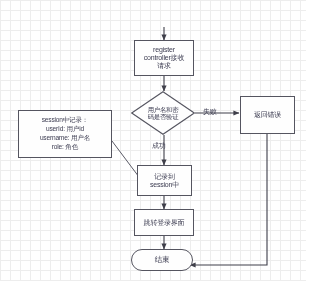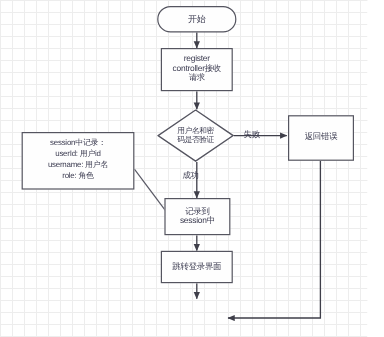--- a/index.html
+++ b/index.html
@@ -126,21 +126,20 @@
 
     <line x1="164" y1="196" x2="164" y2="209" stroke="#3f3f4a" stroke-width="1.1" marker-end="url(#arrow)"></line>
 
     <line x1="164" y1="236" x2="164" y2="249" stroke="#3f3f4a" stroke-width="1.1" marker-end="url(#arrow)"></line>
 
     <polyline points="267,134 267,265 190,265" fill="none" stroke="#3f3f4a" stroke-width="1.1" marker-end="url(#arrow)"></polyline>
 
     <line x1="112" y1="141" x2="139" y2="177" stroke="#5a5a66" stroke-width="1"></line>
   </svg>
 
-  <div class="node terminator" style="left:131px; top:5px; width:66px; height:22px;">开始</div>
 
   <div class="node process" style="left:134px; top:40px; width:60px; height:36px;">register
 controller接收
 请求</div>
 
   <div class="diamond-wrap" style="left:131px; top:91px; width:64px; height:44px;">
     <svg class="diamond-shape" width="64" height="44" viewBox="0 0 64 44">
       <polygon points="32,0.7 63.3,22 32,43.3 0.7,22" fill="#fefefe" stroke="#555560" stroke-width="1.1"></polygon>
     </svg>
     <div class="diamond-label">用户名和密
@@ -152,18 +151,19 @@
   <div class="node note" style="left:18px; top:110px; width:94px; height:48px;">session中记录：
 userId: 用户id
 username: 用户名
 role: 角色</div>
 
   <div class="node process" style="left:137px; top:165px; width:55px; height:31px;">记录到
 session中</div>
 
   <div class="node process" style="left:134px; top:209px; width:60px; height:27px;">跳转登录界面</div>
 
+  <div class="node terminator" style="left:131px; top:249px; width:62px; height:22px;">结束</div>
 
   <div class="edge-label" style="left:203px; top:107px;">失败</div>
 
   <div class="edge-label" style="left:152px; top:141px;">成功</div>
 
 </div>
 
 </body></html>

